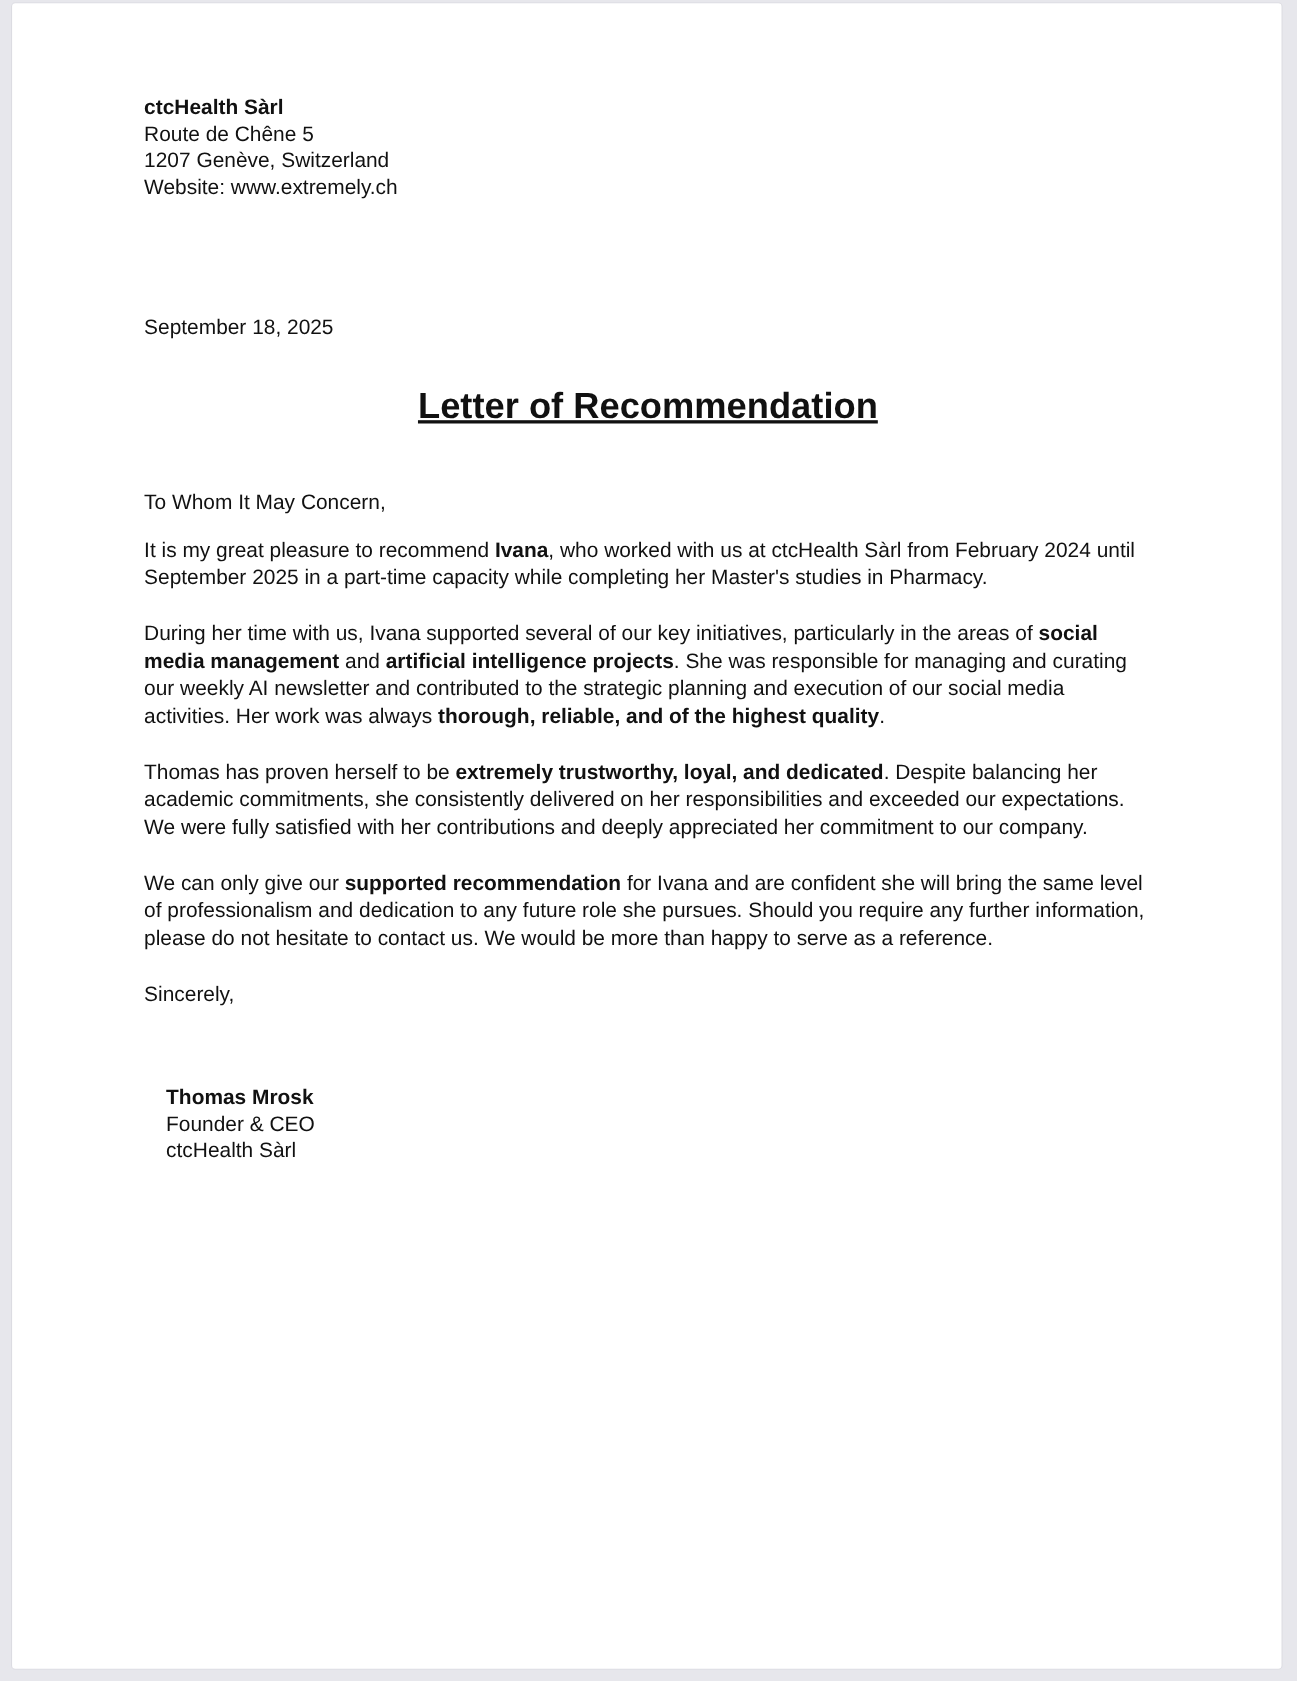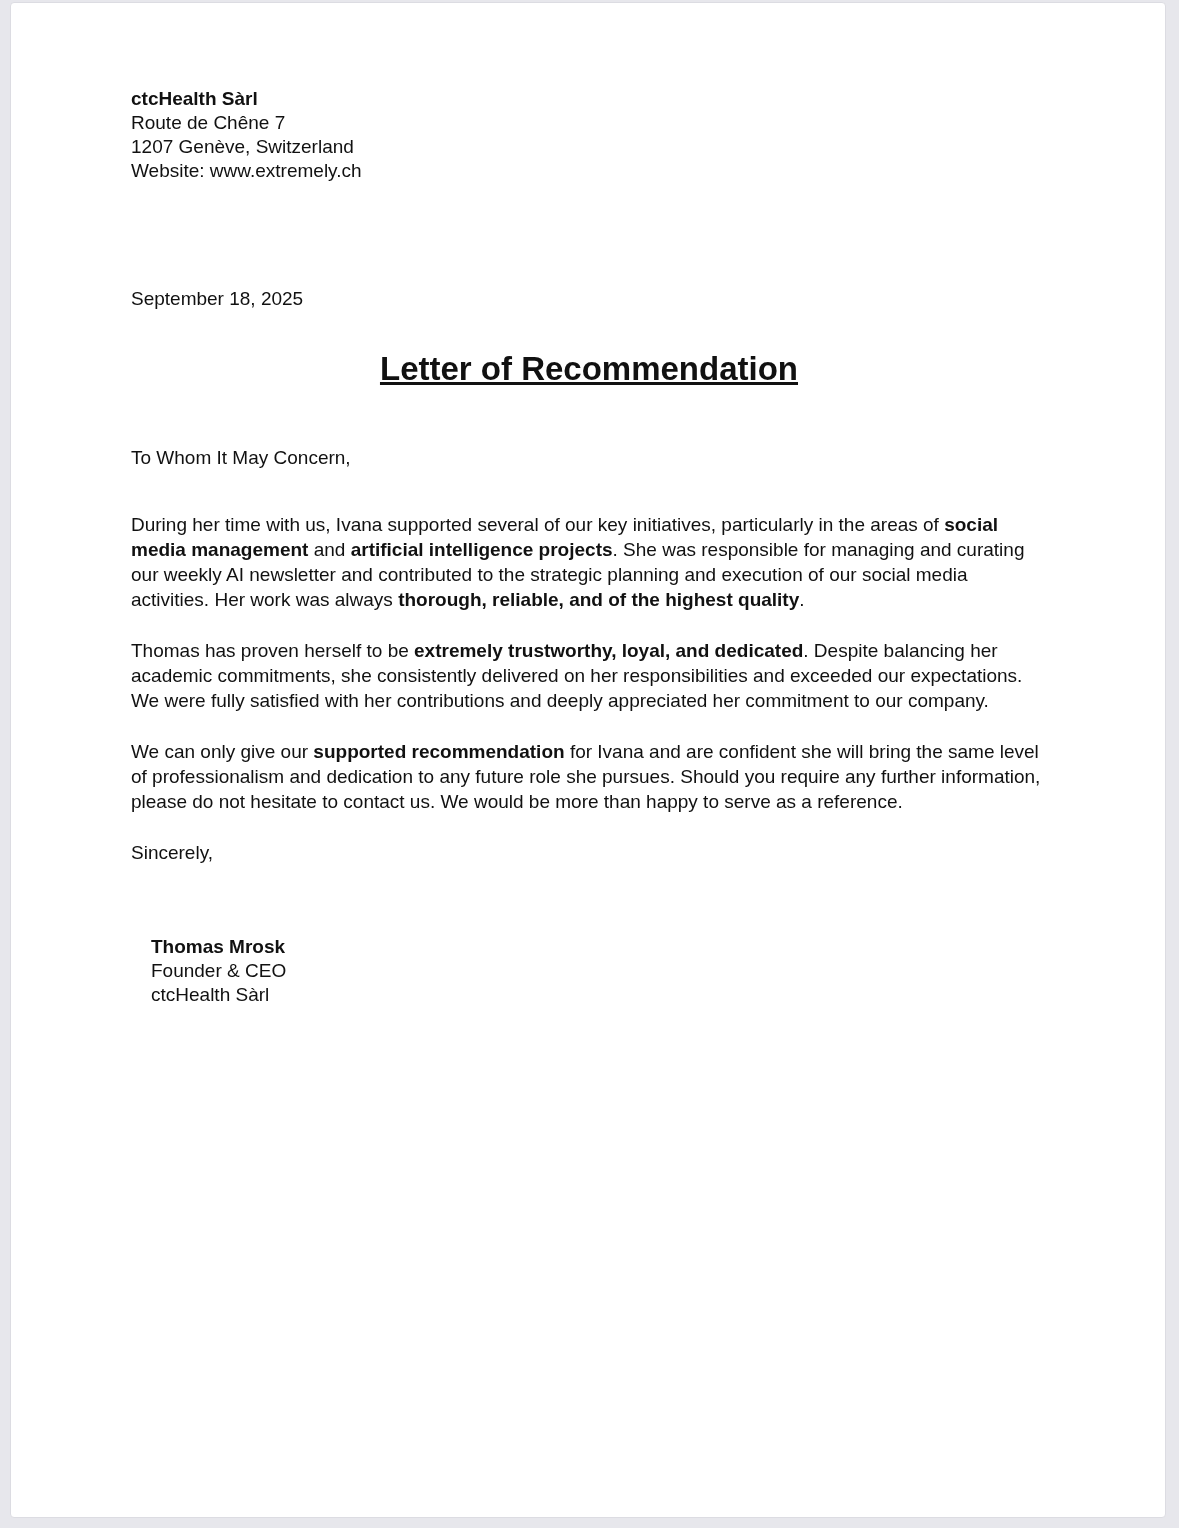--- a/index.html
+++ b/index.html
@@ -41,21 +41,21 @@
     font-size: 33px;
     line-height: 40px;
     font-weight: bold;
     letter-spacing: 0px;
     text-decoration: underline;
   }
   .salutation {
     margin-top: 56px;
     font-size: 19px;
     line-height: 25px;
-    margin-bottom: 42px;
+    margin-bottom: 18px;
   }
   .para {
     font-size: 19px;
     line-height: 25px;
     margin-bottom: 26px;
     text-align: left;
   }
   .para .b { font-weight: bold; }
   .closing {
     font-size: 19px;
@@ -71,32 +71,33 @@
   .signature-name { font-weight: bold; }
 </style>
 </head>
 <body>
 
 <div class="viewport">
   <div class="page">
 
     <div class="company-block">
       <div class="company-name">ctcHealth Sàrl</div>
-      <div>Route de Chêne 7</div>
+      <div>Route de Chêne 5</div>
       <div>1207 Genève, Switzerland</div>
       <div>Website: www.extremely.ch</div>
     </div>
 
     <div class="date-line">September 18, 2025</div>
 
     <h1 class="letter-title">Letter of Recommendation</h1>
 
     <div class="salutation">To Whom It May Concern,</div>
 
     <div>
+        <p class="para"><span>It is my great pleasure to recommend </span><span class="b">Ivana</span><span>, who worked with us at ctcHealth Sàrl from February 2024 until September 2025 in a part-time capacity while completing her Master's studies in Pharmacy.</span></p>
         <p class="para"><span>During her time with us, Ivana supported several of our key initiatives, particularly in the areas of </span><span class="b">social media management</span><span> and </span><span class="b">artificial intelligence projects</span><span>. She was responsible for managing and curating our weekly AI newsletter and contributed to the strategic planning and execution of our social media activities. Her work was always </span><span class="b">thorough, reliable, and of the highest quality</span><span>.</span></p>
         <p class="para"><span>Thomas has proven herself to be </span><span class="b">extremely trustworthy, loyal, and dedicated</span><span>. Despite balancing her academic commitments, she consistently delivered on her responsibilities and exceeded our expectations. We were fully satisfied with her contributions and deeply appreciated her commitment to our company.</span></p>
         <p class="para"><span>We can only give our </span><span class="b">supported recommendation</span><span> for Ivana and are confident she will bring the same level of professionalism and dedication to any future role she pursues. Should you require any further information, please do not hesitate to contact us. We would be more than happy to serve as a reference.</span></p>
       </div>
 
     <div class="closing">Sincerely,</div>
 
     <div class="signature-block">
       <div class="signature-name">Thomas Mrosk</div>
       <div>Founder &amp; CEO</div>

